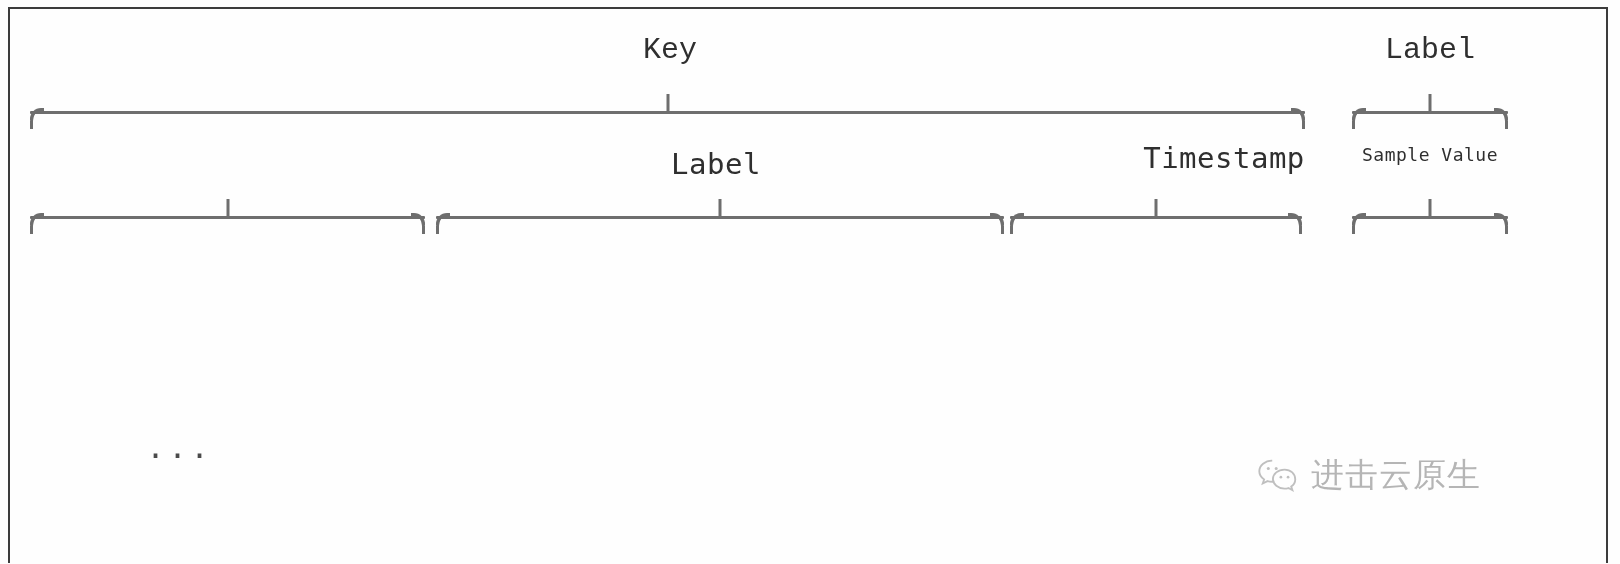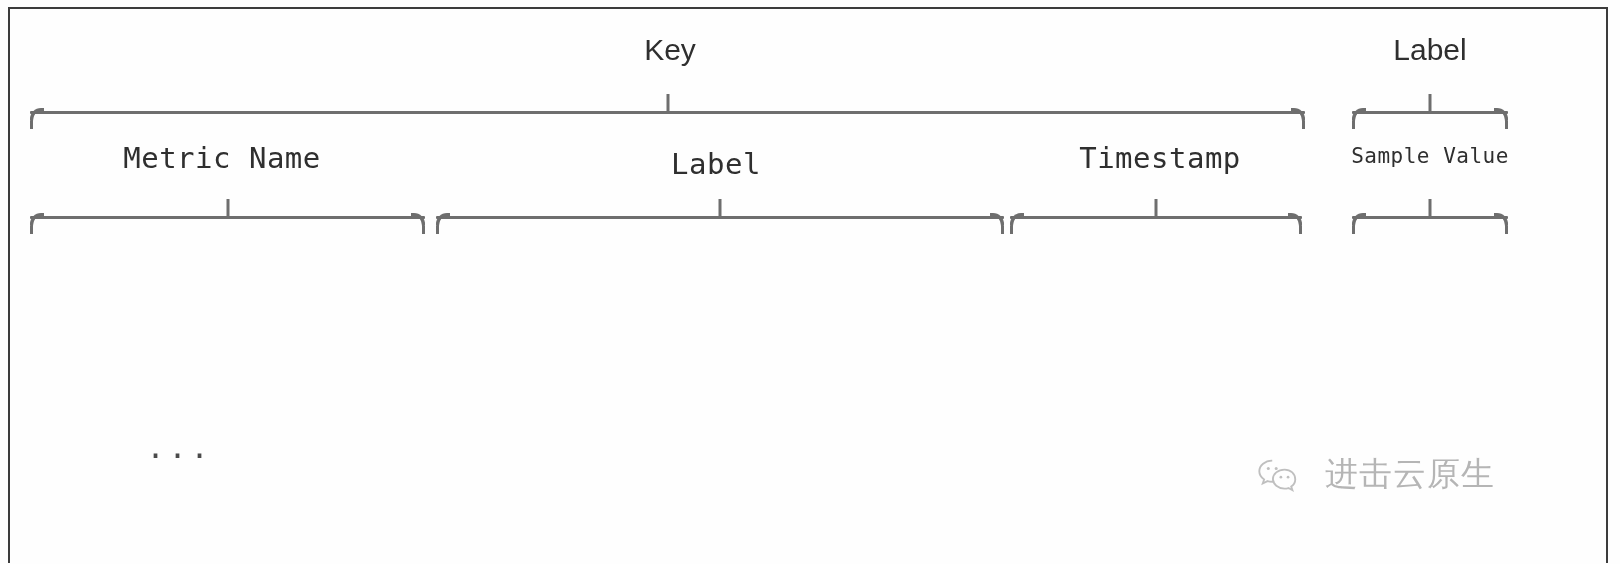--- a/index.html
+++ b/index.html
@@ -82,21 +82,21 @@
 
   
   .cap{
     position:absolute;
     text-align:center;
     color:#2f2f2f;
     white-space:nowrap;
     transform:translateX(-50%);
   }
   .cap.sans{
-    font-family:Liberation Sans, sans-serif;
+    font-family:Liberation Mono, monospace;
     font-size:30px;
     letter-spacing:0px;
   }
   .cap.mono{
     font-family:"DejaVu Sans Mono","Liberation Mono",monospace;
     font-size:29px;
     letter-spacing:0.5px;
   }
 
   
@@ -118,21 +118,22 @@
   .ellipsis{
     color:#4a4a4a;
     letter-spacing:4px;
   }
 
   
   .watermark{
     position:absolute;
     left:1255px;top:452px;
     display:flex;
-    gap:24px;
+    align-items:center;
+    gap:10px;
     opacity:.62;
     pointer-events:none;
   }
   .wm-logo{
     width:46px;height:46px;
     flex:0 0 auto;
   }
   .wm-text{
     font-family:"DejaVu Sans",sans-serif;
     font-size:33px;
@@ -158,24 +159,23 @@
     <div class="tick" style="left:50%;"></div>
   </div>
 
   <div class="brace" style="left:1352px;top:95px;width:156px;">
     <div class="bar"></div>
     <div class="hook l"></div>
     <div class="hook r"></div>
     <div class="tick" style="left:50%;"></div>
   </div>
 
-  <div class="cap mono" style="left:222px;top:141px;">Metric Name</div>
   <div class="cap mono" style="left:716px;top:147px;">Label</div>
-  <div class="cap mono" style="left:1160px;top:141px;">Timestamp</div>
-  <div class="cap mono" style="left:1430px;top:144px;font-size:21px;">Sample Value</div>
+  <div class="cap mono" style="left:1224px;top:141px;">Timestamp</div>
+  <div class="cap mono" style="left:1430px;top:144px;font-size:18px;">Sample Value</div>
 
   <div class="brace" style="left:30px;top:200px;width:395px;">
     <div class="bar"></div>
     <div class="hook l"></div>
     <div class="hook r"></div>
     <div class="tick" style="left:50%;"></div>
   </div>
 
   <div class="brace" style="left:436px;top:200px;width:568px;">
     <div class="bar"></div>

